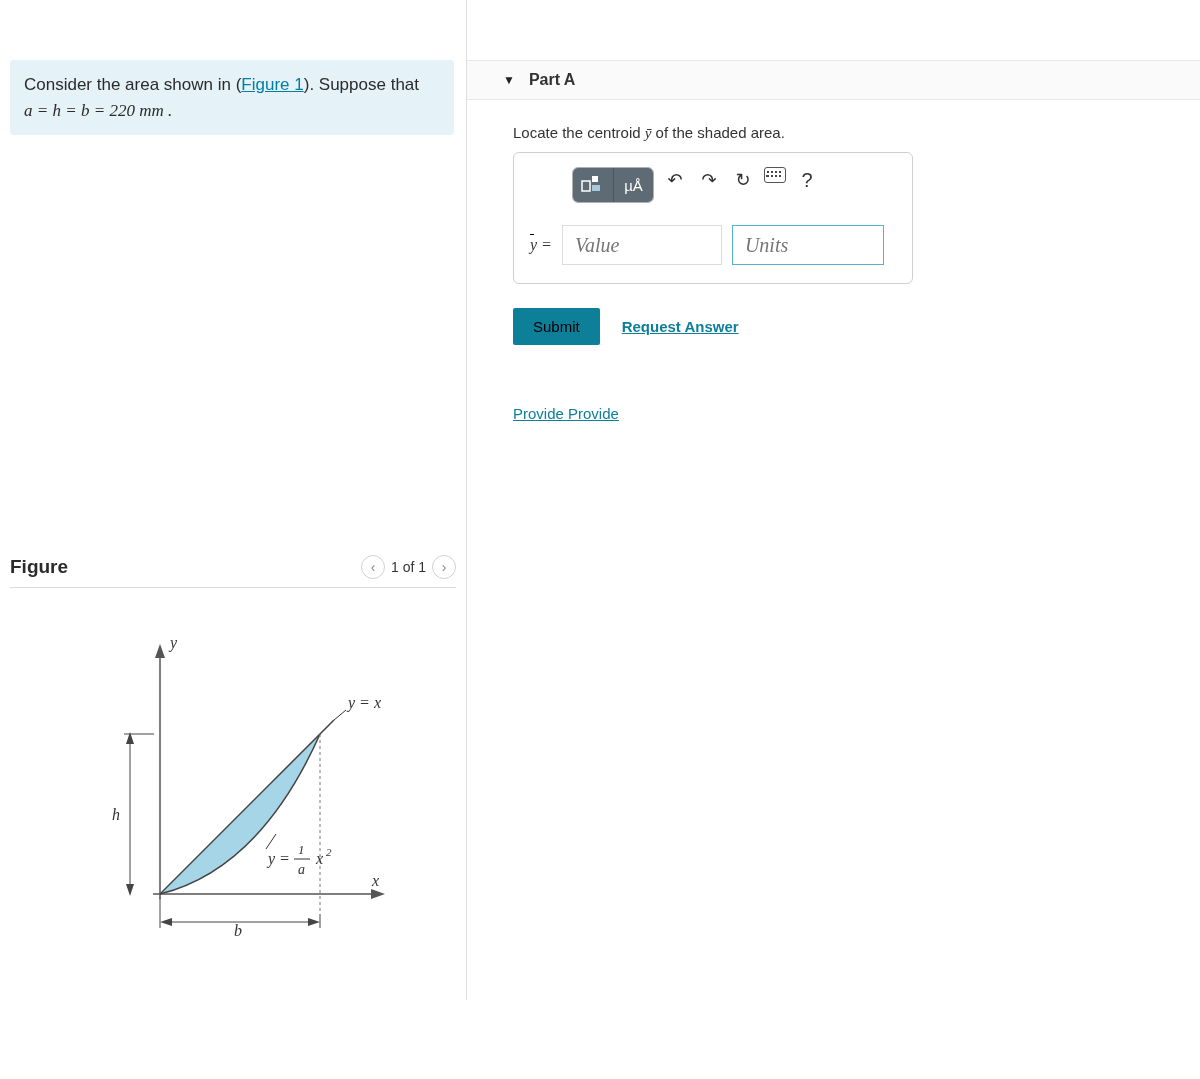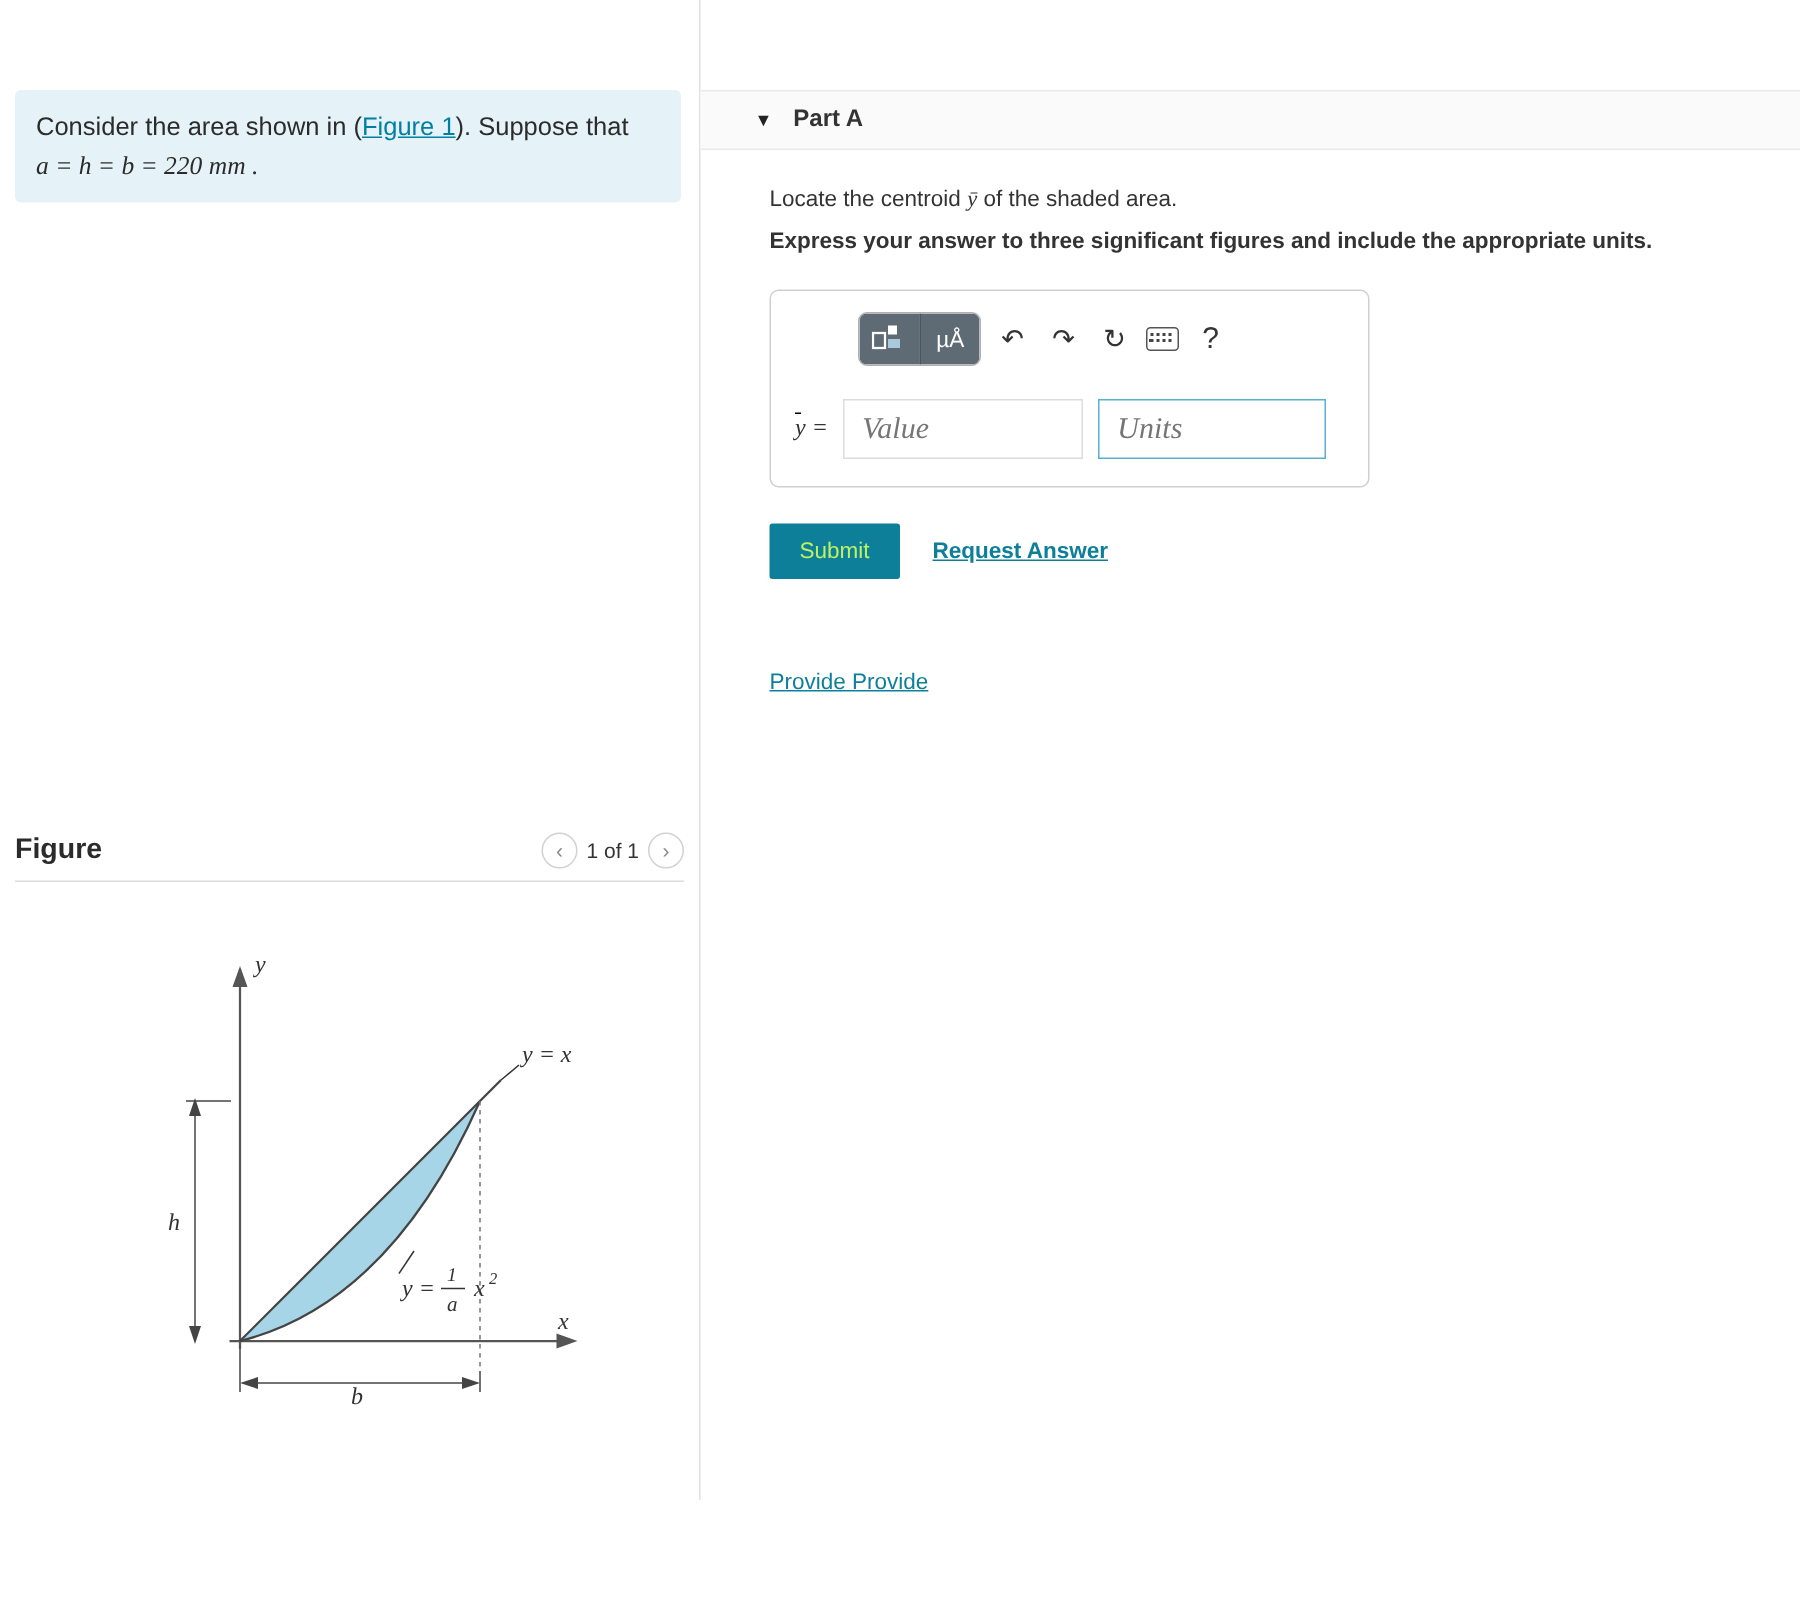--- a/index.html
+++ b/index.html
@@ -117,21 +117,21 @@
   .instr1 { font-size: 15px; margin: 0 0 10px; }
   .instr2 { font-size: 15px; font-weight: 700; margin: 0 0 24px; }
   .answer-box {
     border: 1px solid #cfcfcf;
     border-radius: 6px;
     padding: 14px 16px 18px;
     width: 400px;
   }
   .toolbar {
     display: flex;
-    align-items: center;
+    align-items: flex-start;
     gap: 8px;
     margin-left: 42px;
     margin-bottom: 22px;
   }
   .tb-grp {
     display: inline-flex;
     border-radius: 6px;
     overflow: hidden;
     border: 1px solid #b0b0b0;
   }
@@ -176,21 +176,21 @@
     background: #fff;
   }
   .val-field { width: 160px; }
   .units-field { width: 152px; border-color:#57b0cc; border-width:1px 1px 1px 1px; }
   .submit-row {
     margin-top: 24px;
     display: flex; align-items:center; gap: 22px;
   }
   .submit-btn {
     background: #0d7f99;
-    color: #bef264;
+    color: #000000;
     border: none;
     padding: 10px 20px;
     font-size: 15px;
     border-radius: 2px;
     cursor: pointer;
     text-align: center;
   }
   .link {
     color: #0d7f99;
     text-decoration: underline;
@@ -286,21 +286,20 @@
 
       <div class="part-header">
         <span class="caret">▼</span>
         <span class="pt">Part A</span>
       </div>
 
       <div class="part-body">
         <p class="instr1">
           <span>Locate the centroid </span><span class="ital">ȳ</span><span> of the shaded area.</span>
         </p>
-        <p class="instr2">Express your answer to three significant figures and include the appropriate units.</p>
 
         <div class="answer-box">
           <div class="toolbar">
             <span class="tb-grp">
               <span class="tb-btn-dark">
                 <span class="tmpl-icon">
                   <svg width="22" height="18" viewBox="0 0 22 18">
                     <rect x="1" y="6" width="8" height="10" fill="none" stroke="#fff" stroke-width="1.5"></rect>
                     <rect x="11" y="1" width="6" height="6" fill="#fff"></rect>
                     <rect x="11" y="10" width="8" height="6" fill="#a7c9d9"></rect>

